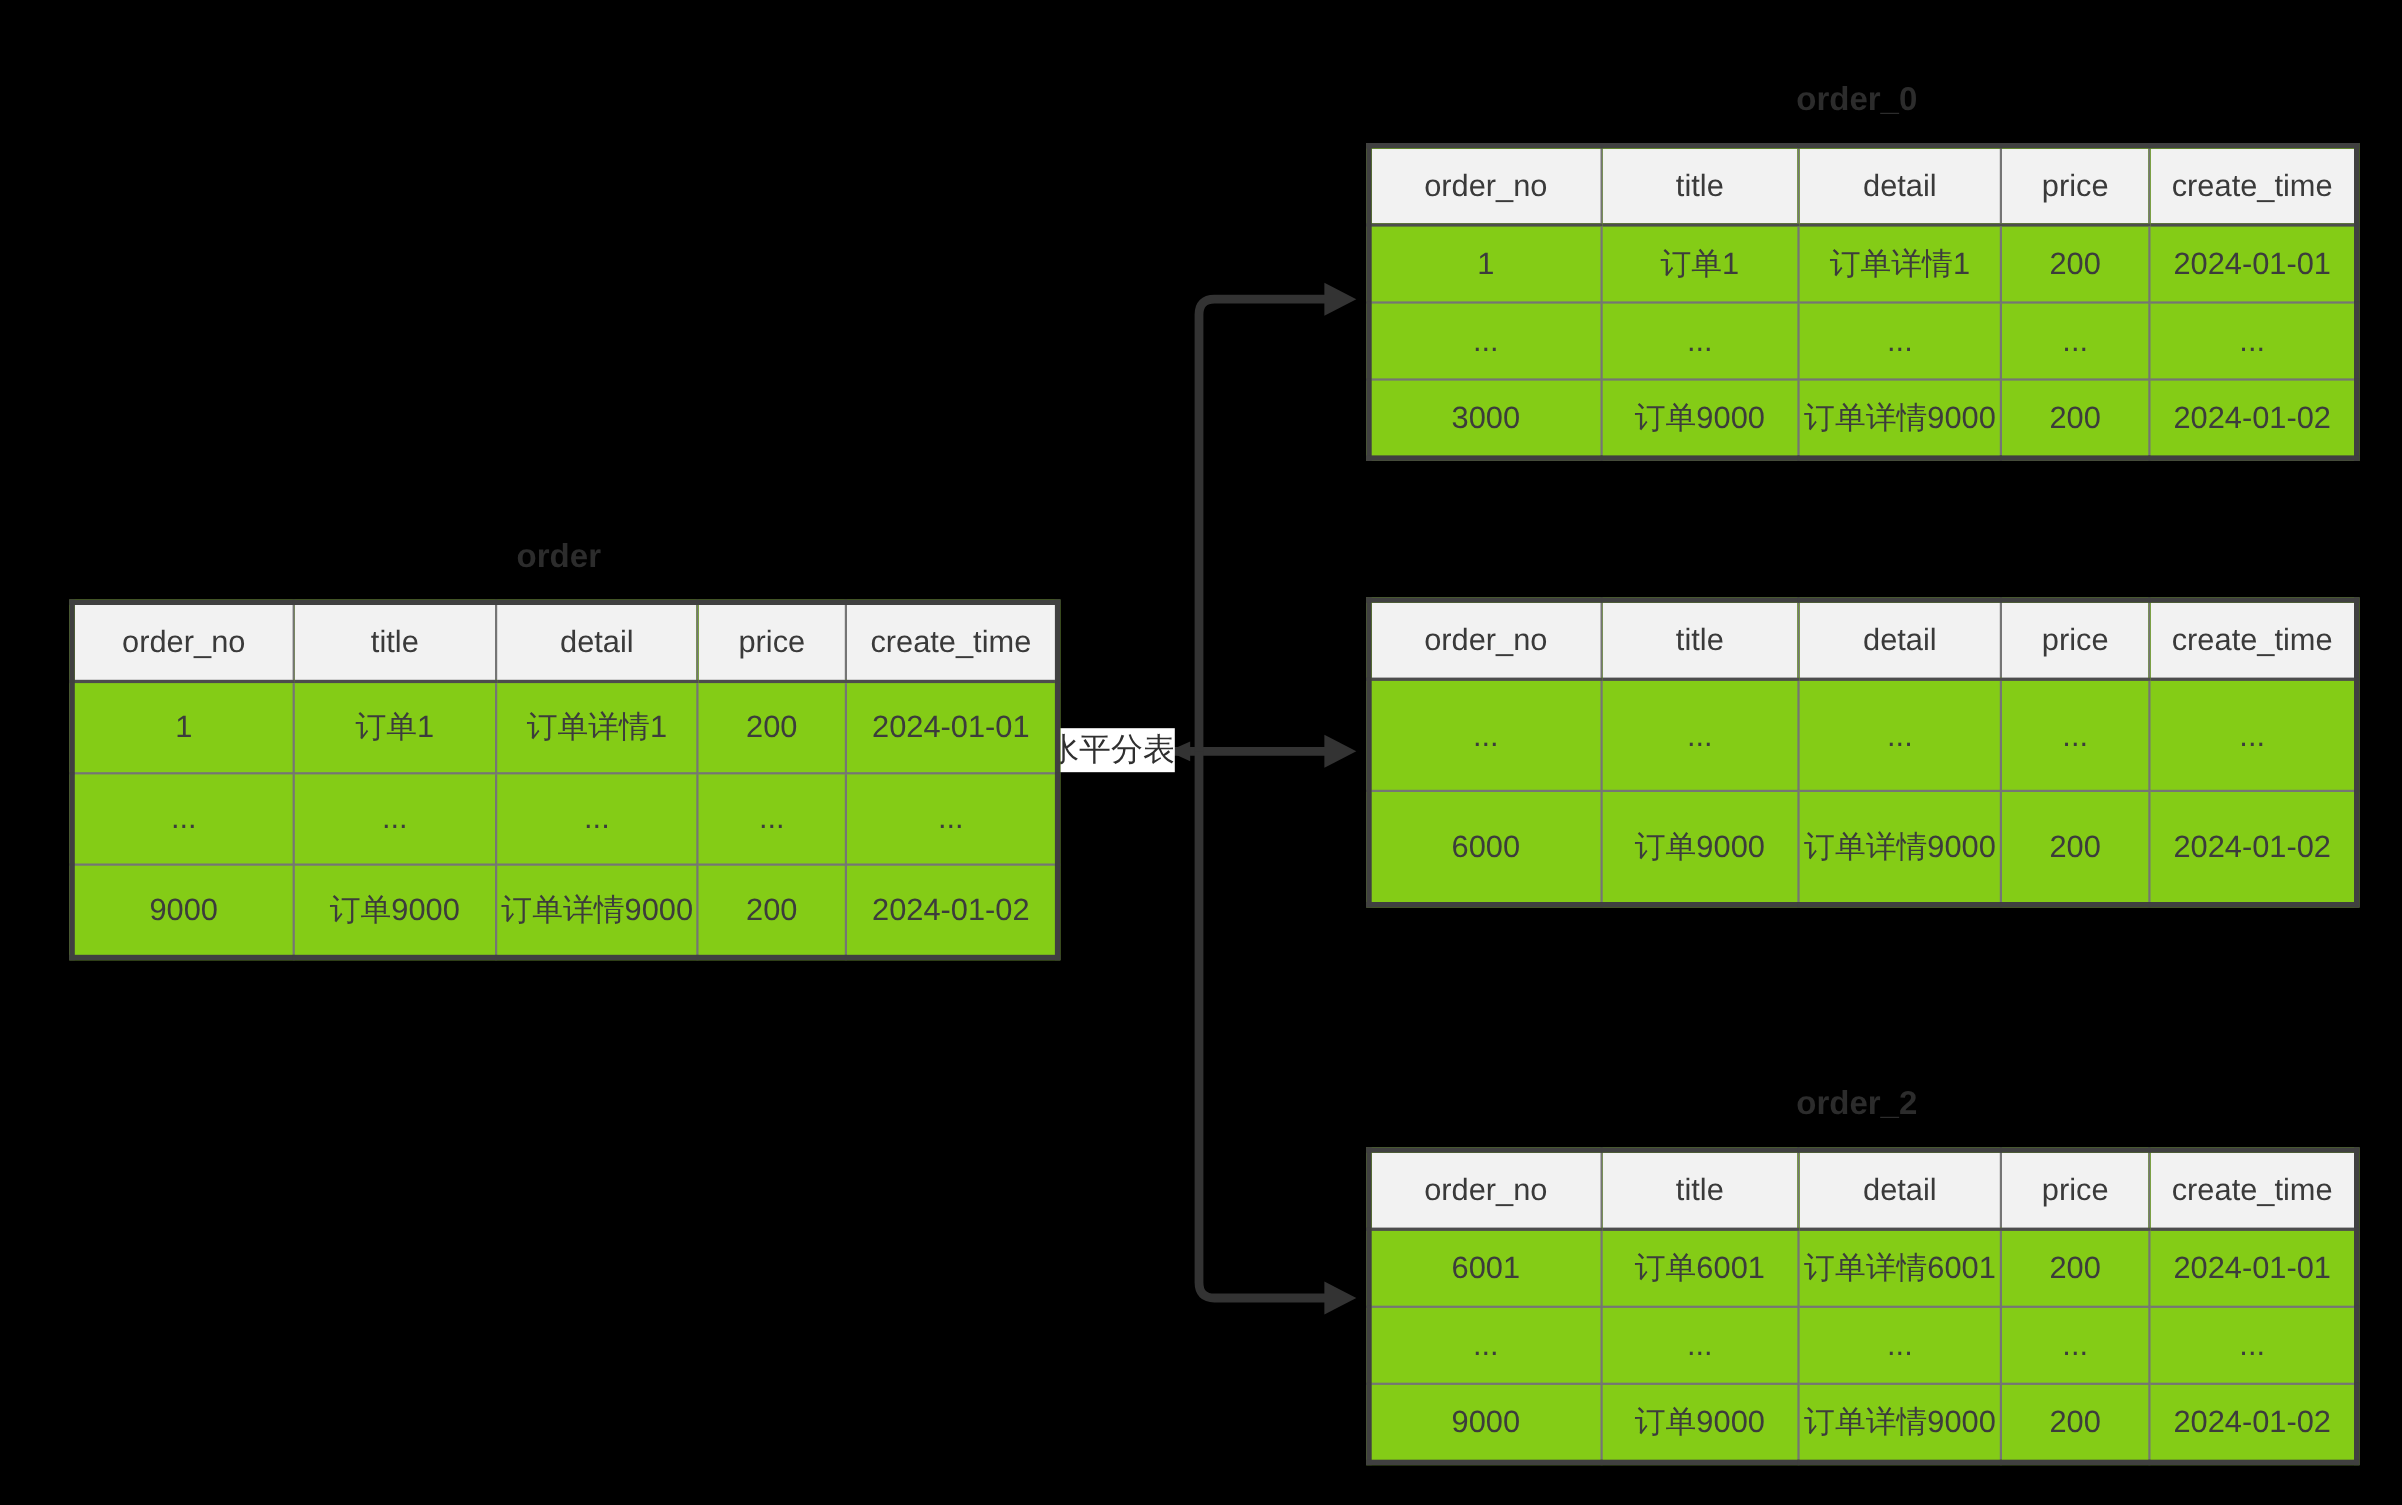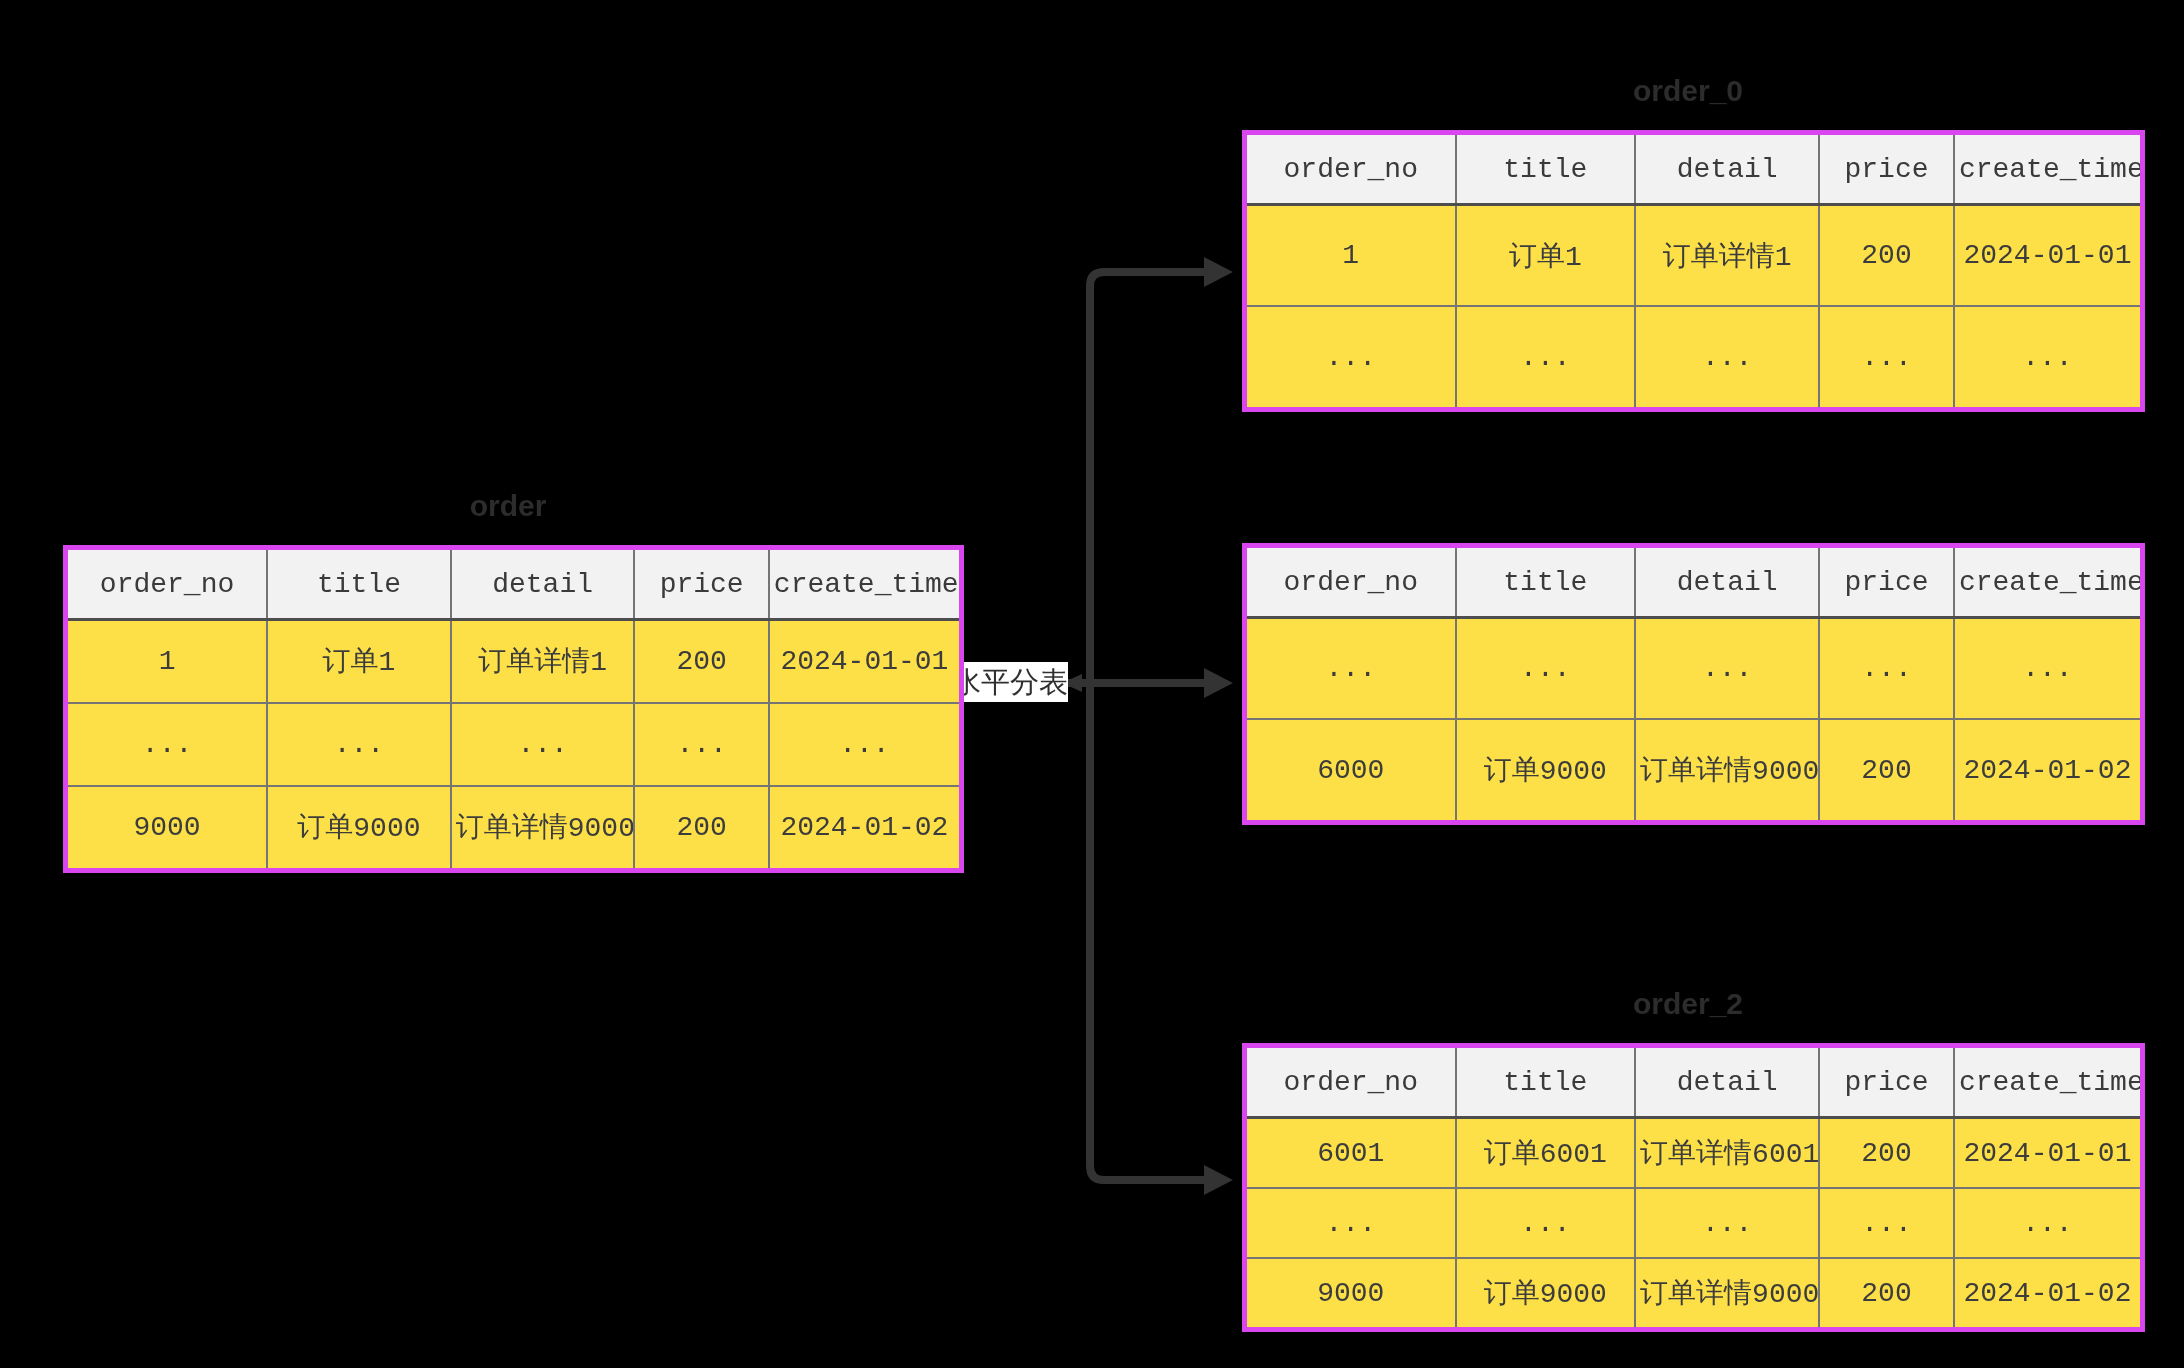--- a/index.html
+++ b/index.html
@@ -17,23 +17,22 @@
     height:42px;line-height:42px;
     text-align:center;
     font-size:30px;font-weight:700;
     color:#2c2c2c;
     top:-60px;
   }
   table.data-table{
     border-collapse:collapse;
     table-layout:fixed;
     width:100%;height:100%;
-    background:#fde047;
-    border:5px solid #d946ef;
-    font-family:Liberation Mono, monospace;
+    background:#84cc16;
+    border:5px solid #404040;
   }
   table.data-table th, table.data-table td{
     border:2px solid #757575;
     text-align:center;
     vertical-align:middle;
     font-size:28px;
     color:#3c3c3c;
     padding:0 4px;
     overflow:hidden;
     white-space:nowrap;
@@ -154,20 +153,27 @@
             <td>200</td>
             <td>2024-01-01</td>
           </tr>
           <tr>
             <td>...</td>
             <td>...</td>
             <td>...</td>
             <td>...</td>
             <td>...</td>
           </tr>
+          <tr>
+            <td>3000</td>
+            <td>订单9000</td>
+            <td>订单详情9000</td>
+            <td>200</td>
+            <td>2024-01-02</td>
+          </tr>
         </tbody>
       </table>
   </div>
 
   <div class="table-section" style="left:1231px;top:543px;width:903px;height:282px;">
     <table class="data-table" data-table="tables.shard1">
         <colgroup>
           <col style="width: 23.5%;">
           <col style="width: 20%;">
           <col style="width: 20.5%;">

